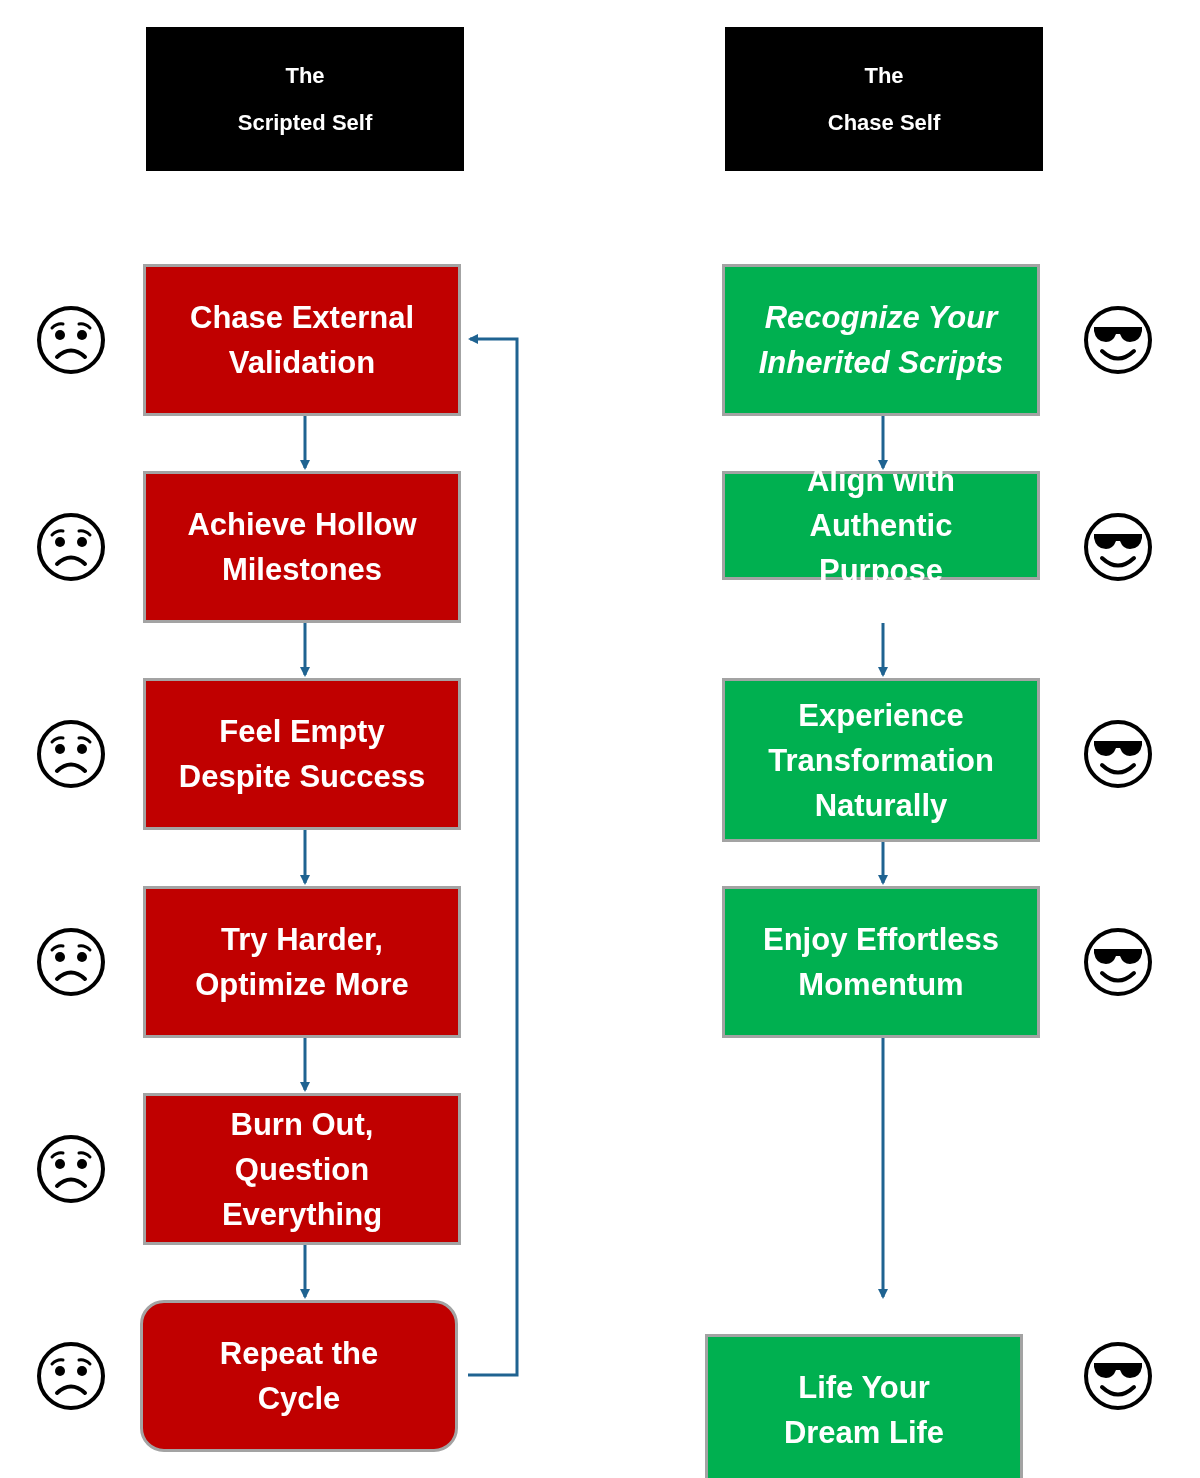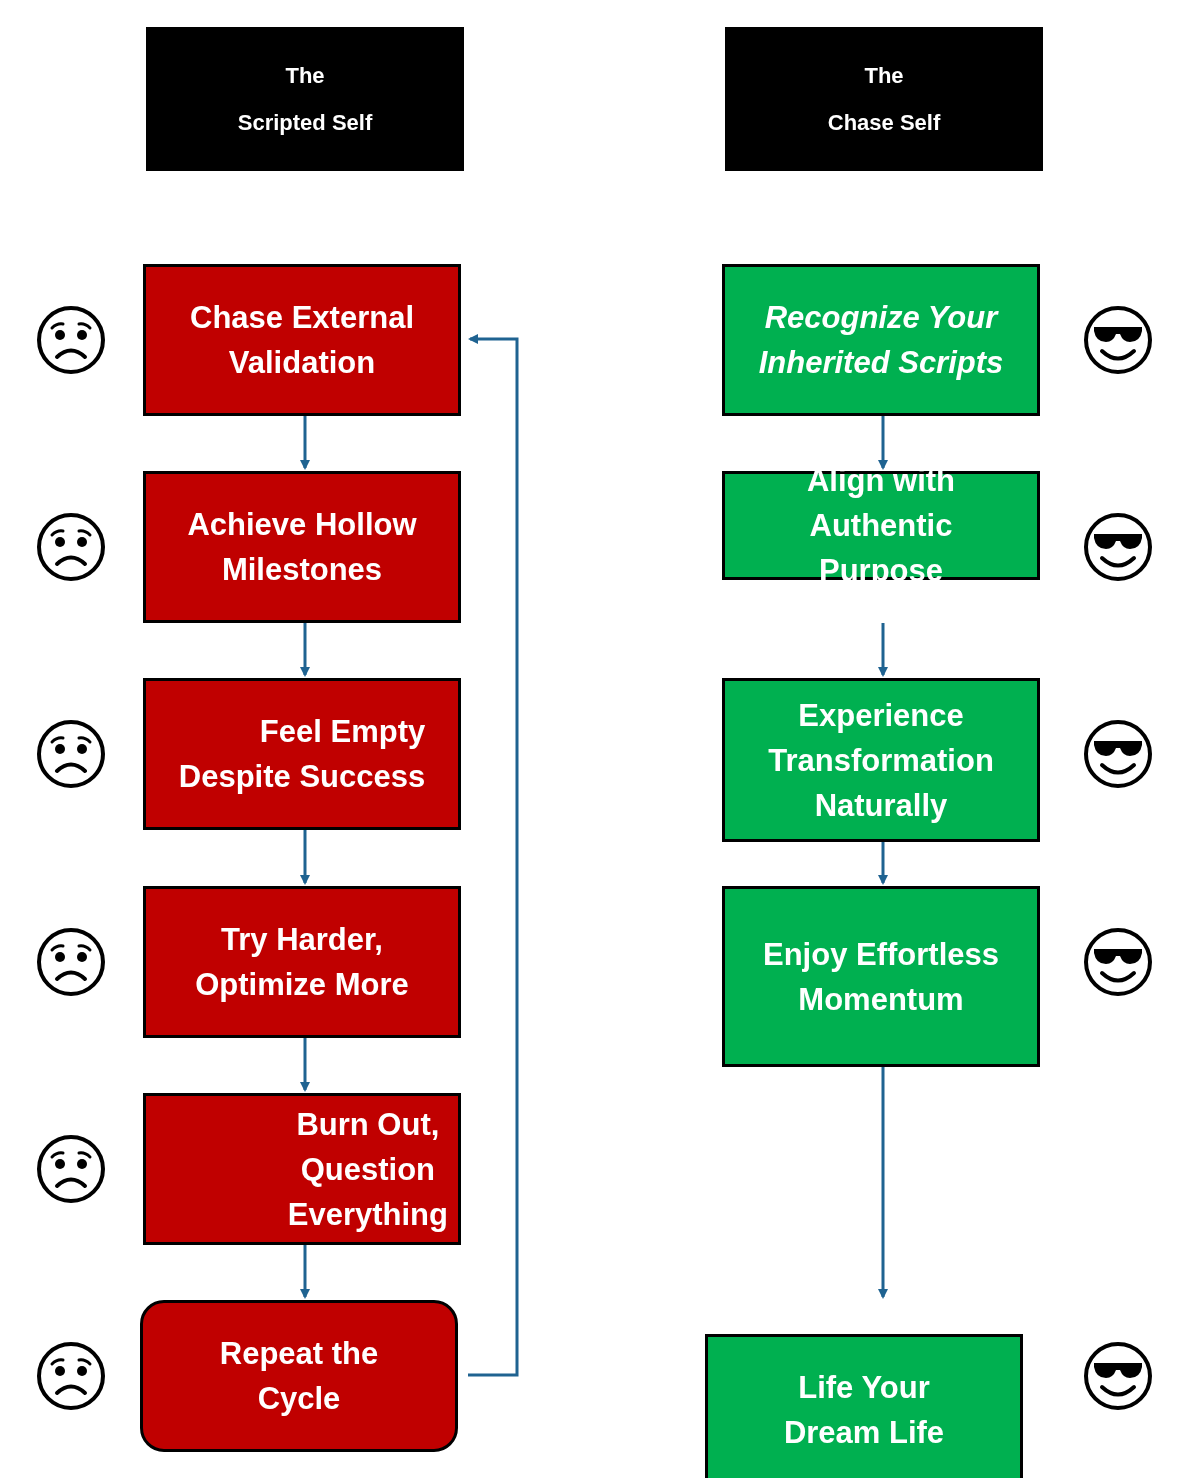--- a/index.html
+++ b/index.html
@@ -3,21 +3,21 @@
 <meta charset="utf-8">
 <style>
   html, body { margin: 0; padding: 0; background: #ffffff; }
   body { width: 1200px; height: 1478px; position: relative; overflow: hidden;
          font-family: "Liberation Sans", "DejaVu Sans", sans-serif; }
   .header { position: absolute; top: 27px; width: 318px; height: 144px; background: #000000;
             color: #ffffff; display: flex; flex-direction: column; align-items: center;
             justify-content: center; font-weight: bold; font-size: 22px; line-height: 47px; text-align: center; }
   .header span { display: block; }
   .box { position: absolute; width: 318px; height: 146px; box-sizing: border-box;
-         border: 3px solid #000000; display: flex; align-items: center; justify-content: center;
+         border: 3px solid #a3a3a3; display: flex; align-items: center; justify-content: center;
          text-align: center; color: #ffffff; font-weight: bold; font-size: 31px; line-height: 45px; padding: 0 10px; }
   .box.red { background: #c00000; }
   .box.green { background: #00b050; }
   .box span { white-space: pre-line; }
   .face { position: absolute; width: 72px; height: 72px; }
   svg.conn { position: absolute; left: 0; top: 0; width: 1200px; height: 1478px; pointer-events: none; }
 </style>
 </head>
 <body>
 
@@ -54,29 +54,29 @@
 </svg>
 
 <div class="box red" style="left:143px; top:264px; height:152px;">
   <span>Chase External
 Validation</span>
   </div>
 <div class="box red" style="left:143px; top:471px; height:152px;">
   <span>Achieve Hollow
 Milestones</span>
   </div>
-<div class="box red" style="left:143px; top:678px; height:152px;text-align:right;">
+<div class="box red" style="left:143px; top:678px; height:152px;">
   <span>Feel Empty
 Despite Success</span>
   </div>
 <div class="box red" style="left:143px; top:886px; height:152px;">
   <span>Try Harder,
 Optimize More</span>
   </div>
-<div class="box red" style="left:143px; top:1093px; height:152px;justify-content:flex-end;">
+<div class="box red" style="left:143px; top:1093px; height:152px;">
   <span>Burn Out,
 Question
 Everything</span>
   </div>
 <div class="box red" style="left:140px; top:1300px; height:152px;border-radius:24px;">
   <span>Repeat the
 Cycle</span>
   </div>
 
 <div class="box green" style="left:722px; top:264px; height:152px;font-style:italic;">
@@ -86,21 +86,21 @@
 <div class="box green" style="left:722px; top:471px; height:109px;">
   <span>Align with
 Authentic
 Purpose</span>
   </div>
 <div class="box green" style="left:722px; top:678px; height:164px;">
   <span>Experience
 Transformation
 Naturally</span>
   </div>
-<div class="box green" style="left:722px; top:886px; height:181px;">
+<div class="box green" style="left:722px; top:886px; height:152px;">
   <span>Enjoy Effortless
 Momentum</span>
   </div>
 <div class="box green" style="left:705px; top:1300px; height:152px;margin-top:34px;">
   <span>Life Your
 Dream Life</span>
   </div>
 
 <div id="faces">
     <div class="face" style="left: 35px; top: 304px;"><svg viewBox="0 0 72 72" width="72" height="72">

